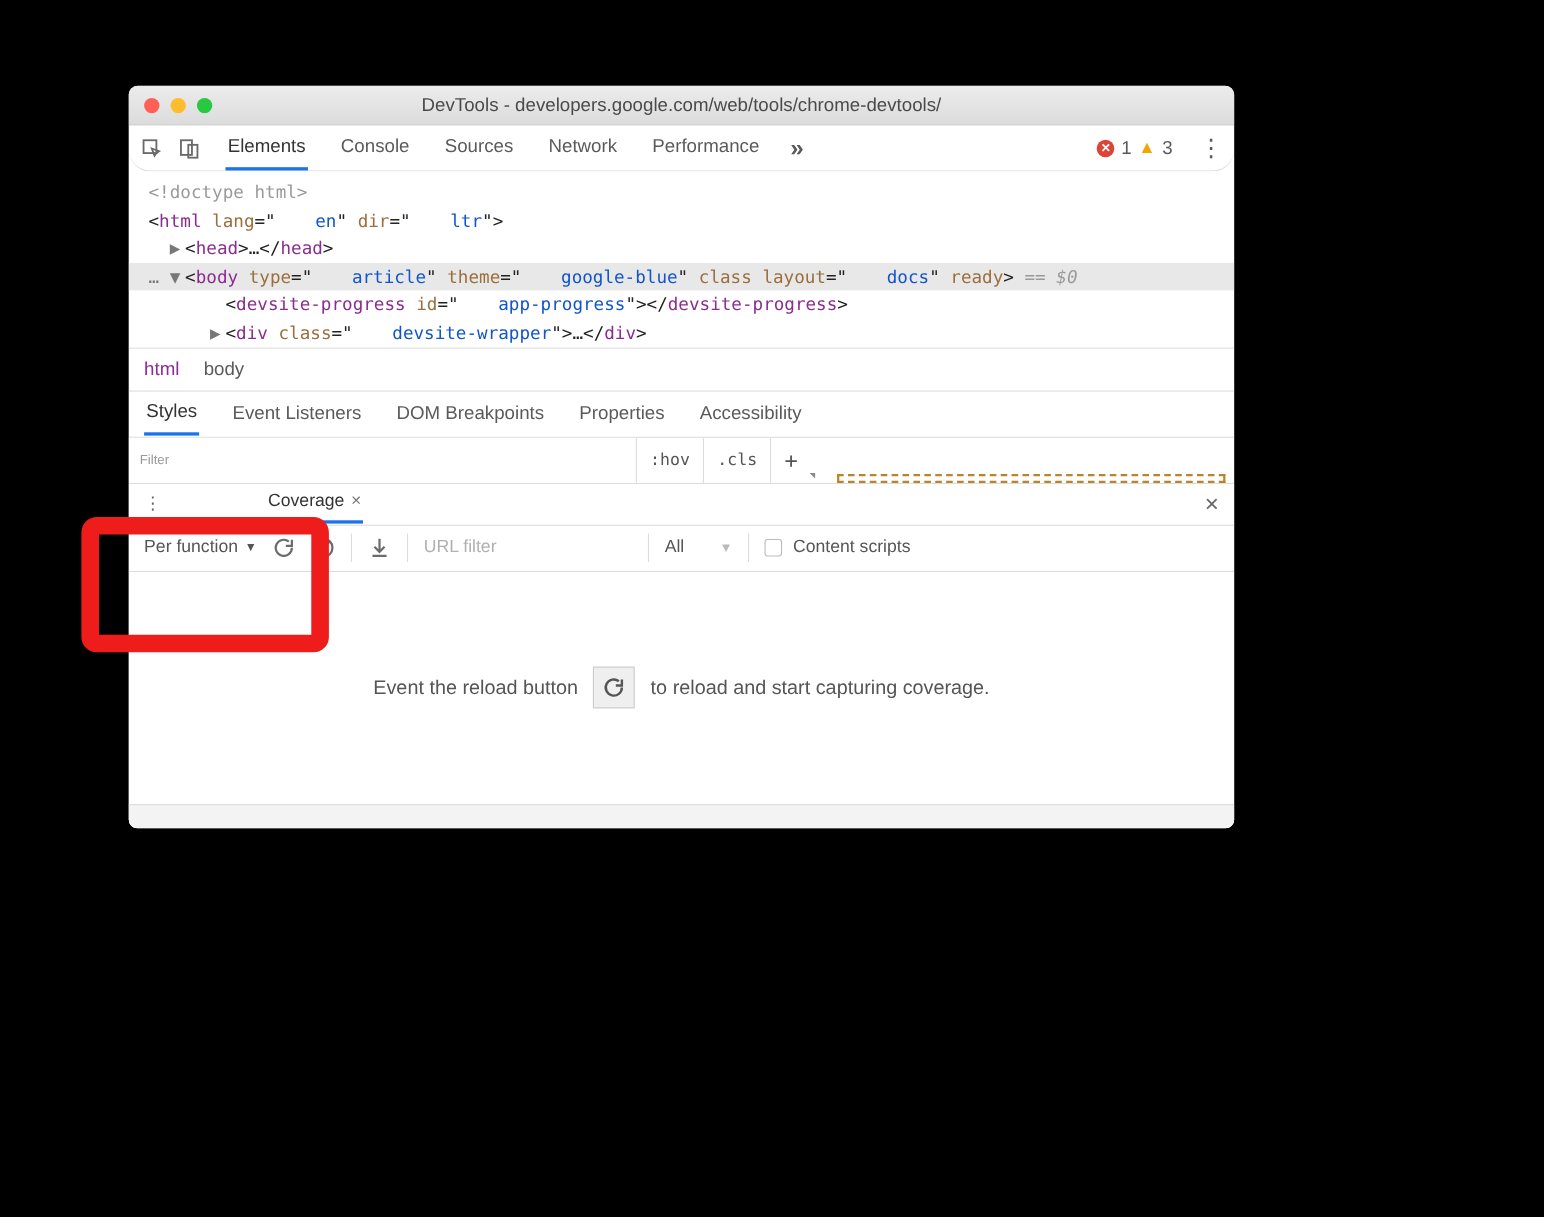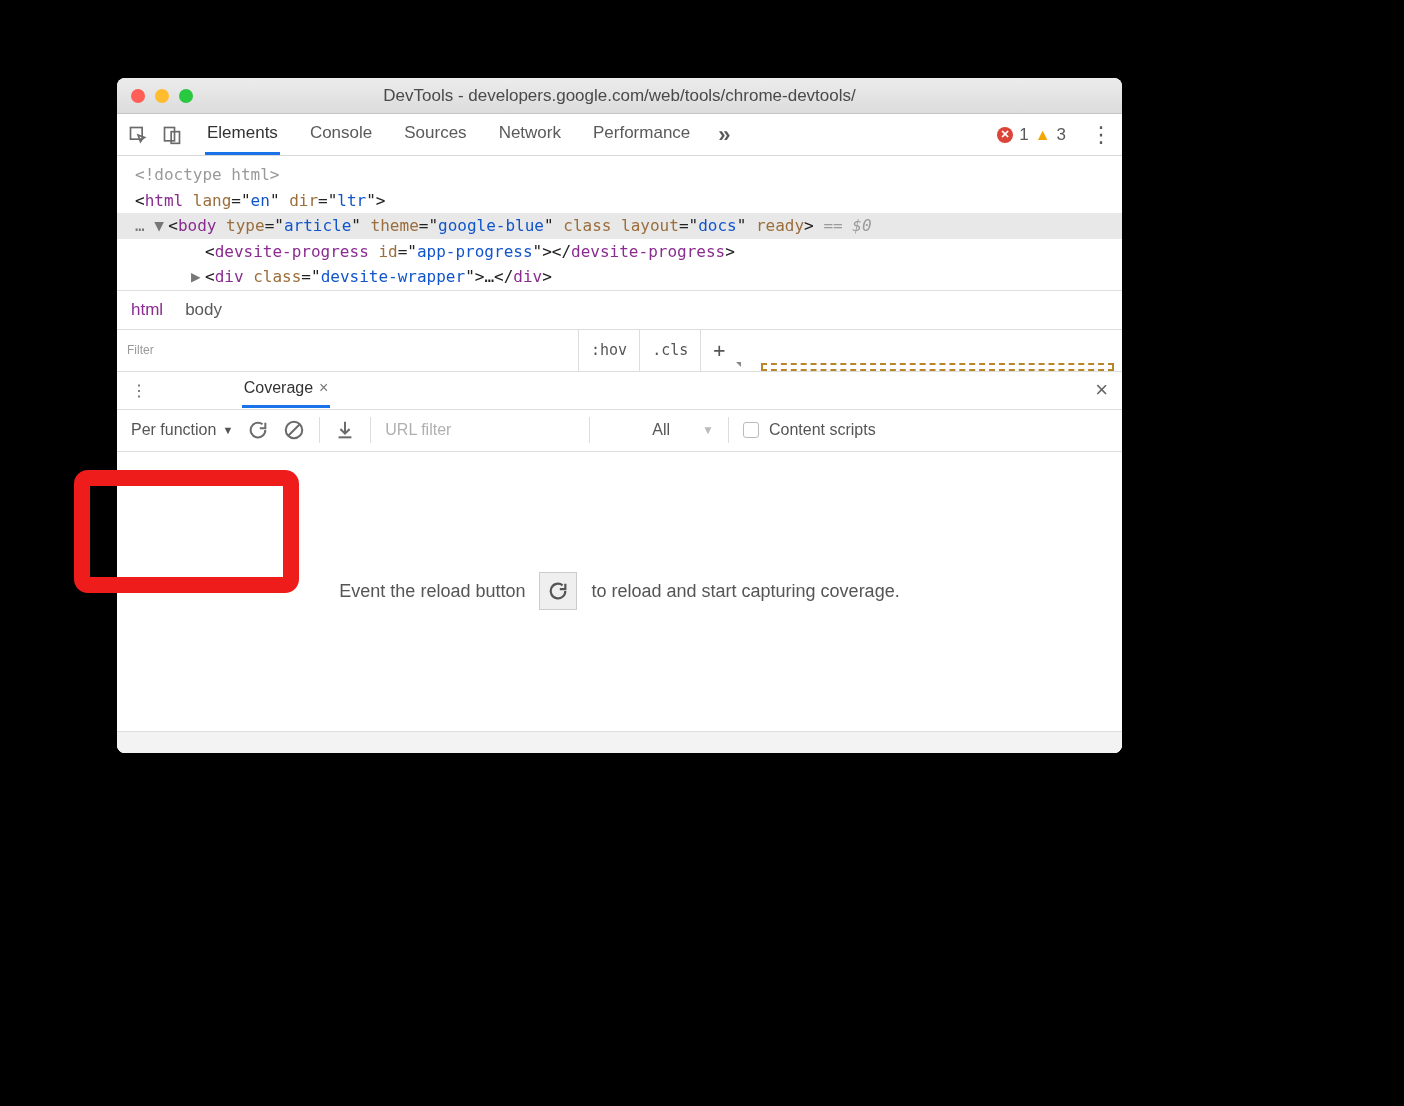--- a/index.html
+++ b/index.html
@@ -43,20 +43,21 @@
   }
   .tabbar {
     height: 42px;
     border-bottom: 1px solid #d8d8d8;
     display:flex; align-items:center;
     padding: 0 6px;
     gap: 4px;
     flex-shrink:0;
     color:#5a5a5a;
     font-size: 17px;
+    border-radius: 20px;
   }
   .icon-btn { width:30px; height:30px; display:flex; align-items:center; justify-content:center; color:#6a6a6a; }
   .tabs { display:flex; gap:28px; margin-left:14px; }
   .tab { padding: 8px 2px 9px; cursor:pointer; }
   .tab.active { color:#333; border-bottom: 3px solid #1a73e8; }
   .overflow-icon { margin-left:22px; font-size:22px; font-weight:bold; }
   .badges { margin-left:auto; display:flex; align-items:center; gap:6px; padding-right:4px; }
   .err-badge { width:16px; height:16px; border-radius:50%; background:#db4437; color:#fff; font-size:11px; display:flex; align-items:center; justify-content:center; font-weight:bold; }
   .warn-badge { font-size:16px; }
   .kebab { margin-left:18px; font-size:22px; letter-spacing:0; }
@@ -66,21 +67,21 @@
     font-size: 16px;
     line-height: 1.6;
     padding: 6px 0 0 18px;
     color:#222;
     flex-shrink:0;
   }
   .code-line { white-space: pre; }
   .dt-gray { color:#9a9a9a; }
   .tagbkt { color:#8a2c90; }
   .attr   { color:#9b6e3c; }
-  .attrval{ color:#1155cc; }
+  .attrval{ color:#1155cc;margin-left:36px; }
   .tri { color:#777; display:inline-block; width:14px; }
   .body-line { background:#e8e8e8; margin-left:-18px; padding-left:18px; }
   .dollar { color:#9a9a9a; font-style:italic; }
   .indent2 { padding-left:70px; }
   .dots { color:#777; }
 
   .breadcrumb {
     height: 40px; border-top:1px solid #ddd; border-bottom:1px solid #ddd;
     display:flex; align-items:center; gap:22px; padding-left:14px;
     font-size:17px; color:#5a5a5a; flex-shrink:0;
@@ -121,21 +122,21 @@
   .coverage-toolbar {
     height:42px; border-bottom:1px solid #ddd; display:flex; align-items:center;
     gap:14px; padding-left:14px; font-size:16px; color:#555; flex-shrink:0;
   }
   .perfn { display:flex; align-items:center; gap:6px; }
   .perfn-tri { font-size:11px; color:#555;}
   .tool-icon { width:22px; height:22px; color:#6b6b6b; }
   .vsep { width:1px; height:26px; background:#ddd; }
   .url-filter { border:none; outline:none; font-size:16px; color:#333; width:190px; }
   .url-filter::placeholder { color:#b0b0b0; }
-  .all-sel { display:flex; align-items:center; gap:32px; color:#555;margin-left:48px; }
+  .all-sel { display:flex; align-items:center; gap:32px; color:#555; }
   .all-tri { color:#bbb; font-size:12px; }
   .chk { width:16px; height:16px; border:1px solid #bbb; border-radius:3px; background:#fff;}
   .content-scripts { display:flex; align-items:center; gap:10px; color:#555; }
 
   .coverage-body {
     flex:1; display:flex; align-items:center; justify-content:center;
     color:#555; font-size:18px; gap:14px;
   }
   .reload-box { width:38px; height:38px; border:1px solid #ccc; background:#efefef; display:flex; align-items:center; justify-content:center; }
 
@@ -190,30 +191,38 @@
       <span>1</span>
       <span class="warn-badge" style="color:#f2a600">▲</span>
       <span>3</span>
       <span class="kebab">⋮</span>
     </div>
   </div>
 
   <div class="dom-panel">
     <div class="code-line dt-gray">&lt;!doctype html&gt;</div>
     <div class="code-line">&lt;<span class="tagbkt">html</span> <span class="attr">lang</span>="<span class="attrval">en</span>" <span class="attr">dir</span>="<span class="attrval">ltr</span>"&gt;</div>
+    <div class="code-line">  <span class="tri">▶</span>&lt;<span class="tagbkt">head</span>&gt;<span>…</span>&lt;/<span class="tagbkt">head</span>&gt;</div>
     <div class="code-line body-line"><span class="dots">…</span> <span class="tri">▼</span>&lt;<span class="tagbkt">body</span> <span class="attr">type</span>="<span class="attrval">article</span>" <span class="attr">theme</span>="<span class="attrval">google-blue</span>" <span class="attr">class</span> <span class="attr">layout</span>="<span class="attrval">docs</span>" <span class="attr">ready</span>&gt;<span class="dollar"> == $0</span></div>
     <div class="code-line indent2">&lt;<span class="tagbkt">devsite-progress</span> <span class="attr">id</span>="<span class="attrval">app-progress</span>"&gt;&lt;/<span class="tagbkt">devsite-progress</span>&gt;</div>
     <div class="code-line indent2"><span class="tri" style="margin-left:-14px">▶</span>&lt;<span class="tagbkt">div</span> <span class="attr">class</span>="<span class="attrval">devsite-wrapper</span>"&gt;<span>…</span>&lt;/<span class="tagbkt">div</span>&gt;</div>
   </div>
 
   <div class="breadcrumb">
     <span class="crumb-html">html</span>
     <span>body</span>
   </div>
 
+  <div class="subtab-bar">
+    <div class="subtab active">Styles</div>
+    <div class="subtab">Event Listeners</div>
+    <div class="subtab">DOM Breakpoints</div>
+    <div class="subtab">Properties</div>
+    <div class="subtab">Accessibility</div>
+  </div>
 
   <div class="filter-row">
     <input class="filter-input" placeholder="Filter" style="">
     <div class="hov">:hov</div>
     <div class="cls">.cls</div>
     <div class="plus">+</div>
     <div class="dashed-zone"></div>
   </div>
 
   <div class="drawer">

